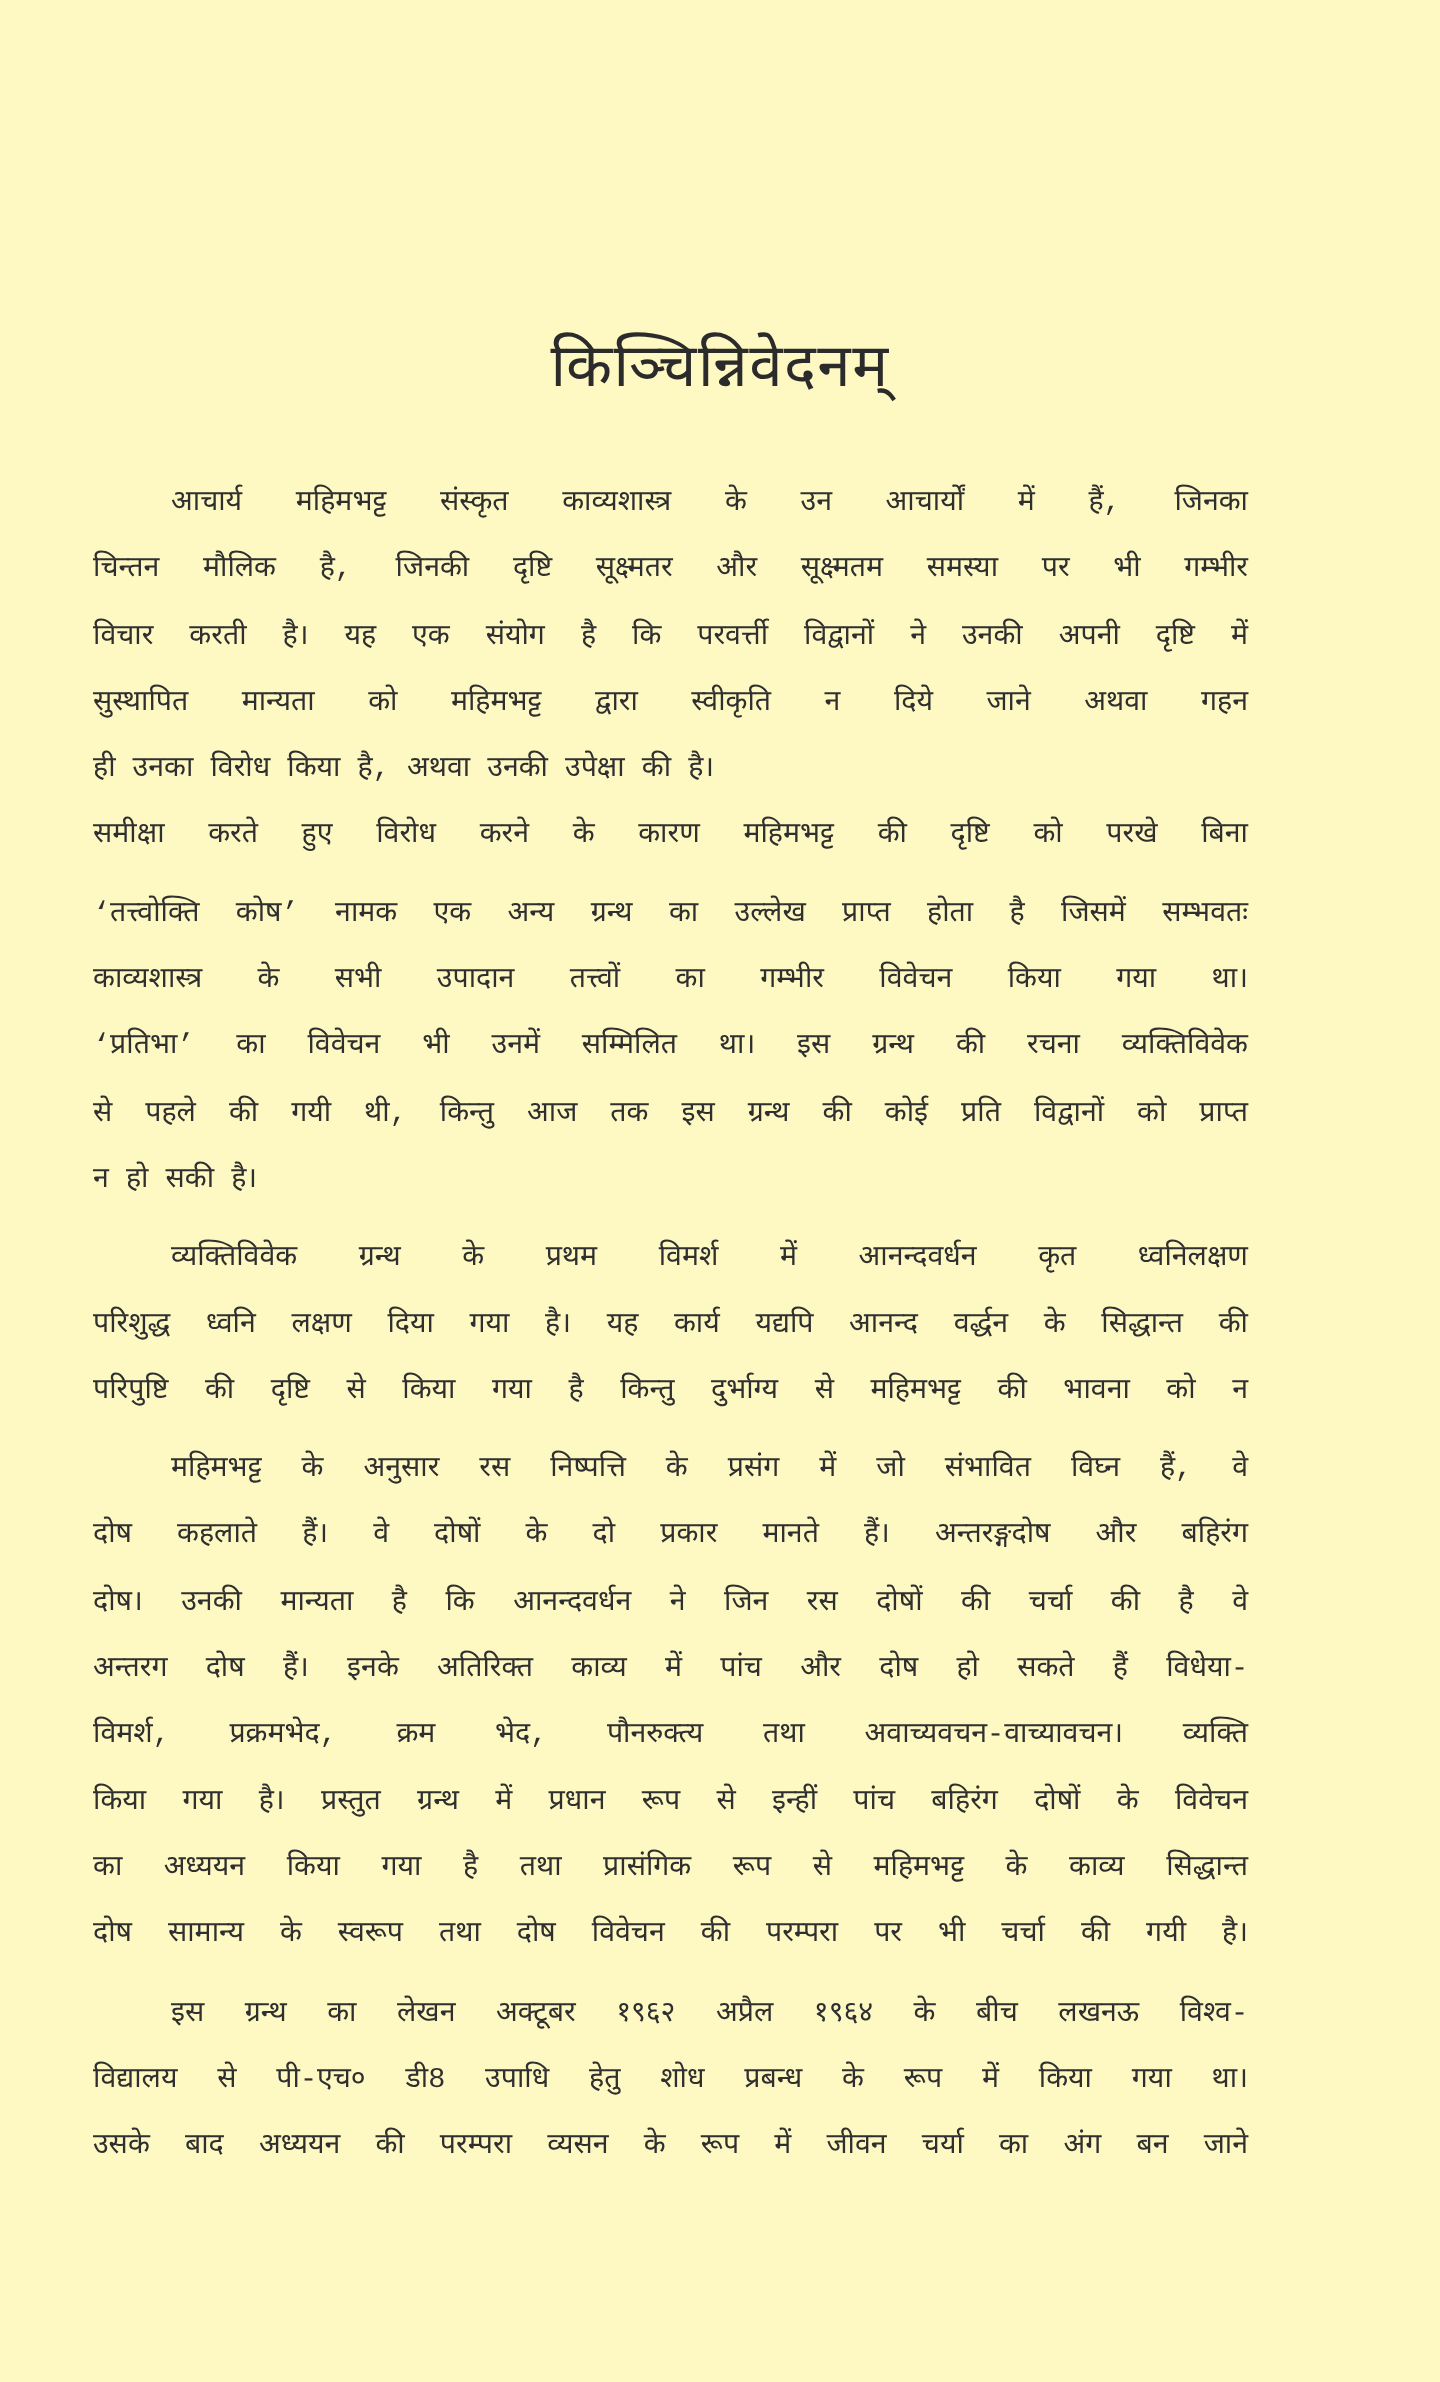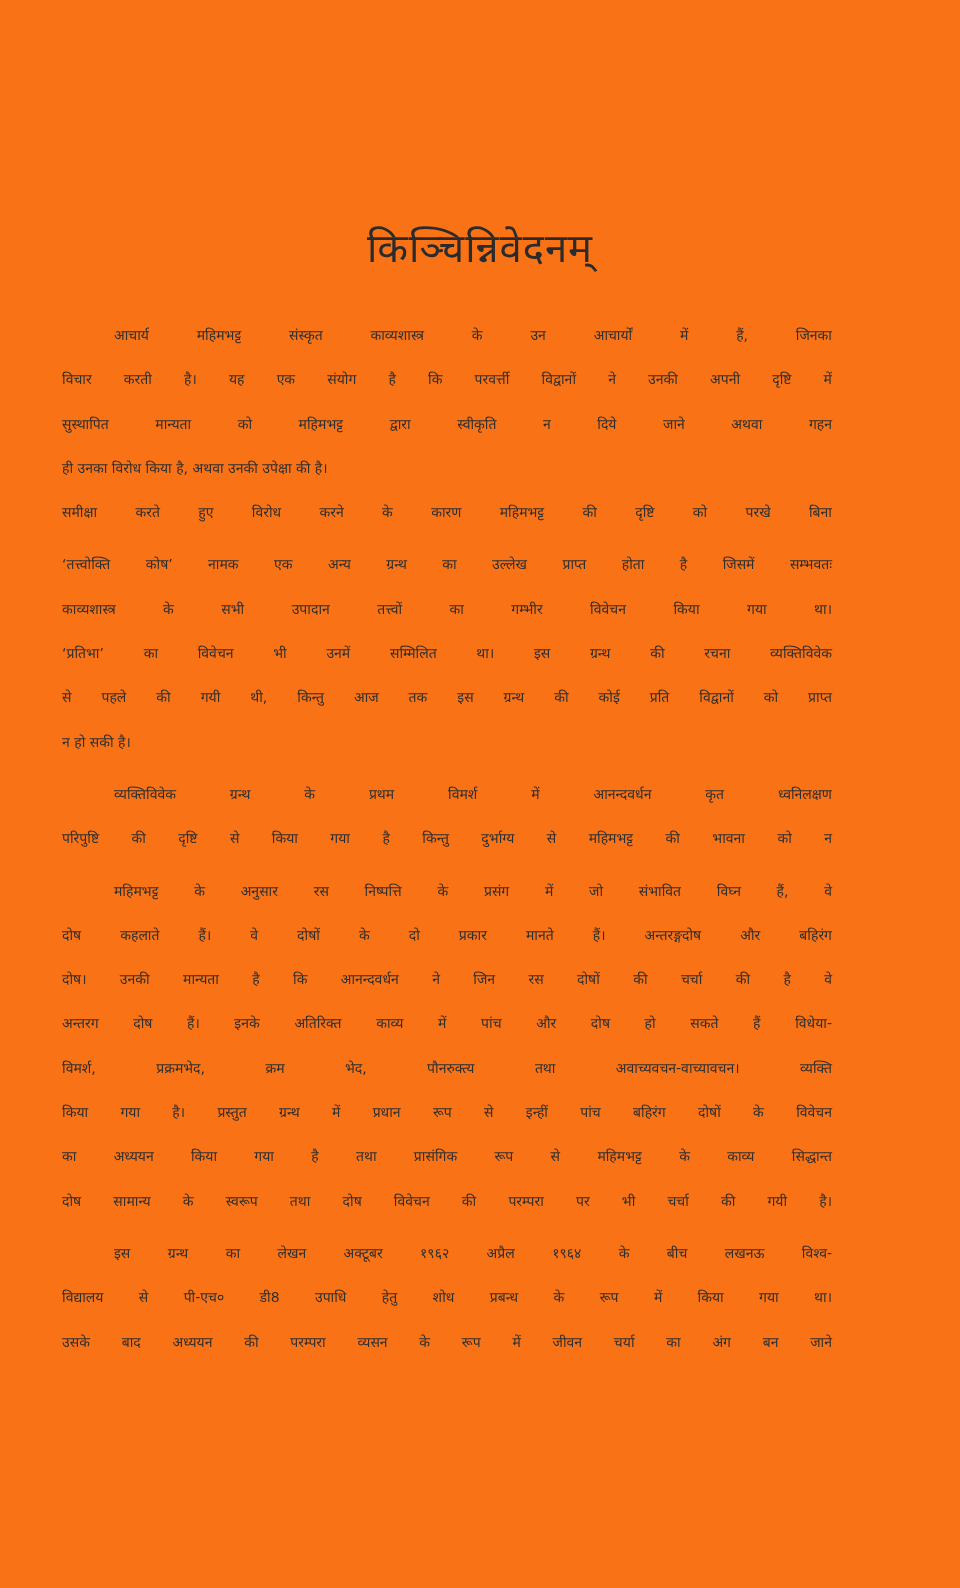--- a/index.html
+++ b/index.html
@@ -7,78 +7,81 @@
     width: 960px; height: 1588px;
     background: #ffffff;
     position: relative;
     overflow: hidden;
     font-family: "DejaVu Sans", sans-serif;
     color: #2a2a2a;
   }
   .page {
     position: absolute;
     left: 0; top: 0; width: 960px; height: 1588px;
-    background: #f97316;
+    background: #fef9c3;
+    font-family: Liberation Mono, monospace;
   }
   .title {
     position: absolute;
     left: 0; right: 0; top: 218px;
     text-align: center;
     font-size: 40px;
     line-height: 60px;
     color: #2b2b2b;
     letter-spacing: 1px;
   }
   .body-text {
     position: absolute;
     left: 62px; width: 770px;
     top: 313px;
   }
   .line {
     display: block;
     height: 44.3px;
     line-height: 44.3px;
-    font-size: 14px;
+    font-size: 19px;
     white-space: nowrap;
     text-align: justify;
     text-align-last: justify;
     color: #2f2f2f;
   }
   .line.indent { padding-left: 52px; }
   .line.last { text-align-last: left; }
   .para-gap { height: 8px; }
 </style>
 </head>
 <body>
 
 <div class="page">
   <div class="title">किञ्चिन्निवेदनम्</div>
 
   <div class="body-text">
 
     <div>
       <span class="line indent">आचार्य महिमभट्ट संस्कृत काव्यशास्त्र के उन आचार्यों में हैं, जिनका</span>
+      <span class="line">चिन्तन मौलिक है, जिनकी दृष्टि सूक्ष्मतर और सूक्ष्मतम समस्या पर भी गम्भीर</span>
       <span class="line">विचार करती है। यह एक संयोग है कि परवर्त्ती विद्वानों ने उनकी अपनी दृष्टि में</span>
       <span class="line">सुस्थापित मान्यता को महिमभट्ट द्वारा स्वीकृति न दिये जाने अथवा गहन</span>
       <span class="line last">ही उनका विरोध किया है, अथवा उनकी उपेक्षा की है।</span>
       <span class="line">समीक्षा करते हुए विरोध करने के कारण महिमभट्ट की दृष्टि को परखे बिना</span>
     </div>
     <div class="para-gap"></div>
 
     <div>
       <span class="line">‘तत्त्वोक्ति कोष’ नामक एक अन्य ग्रन्थ का उल्लेख प्राप्त होता है जिसमें सम्भवतः</span>
       <span class="line">काव्यशास्त्र के सभी उपादान तत्त्वों का गम्भीर विवेचन किया गया था।</span>
       <span class="line">‘प्रतिभा’ का विवेचन भी उनमें सम्मिलित था। इस ग्रन्थ की रचना व्यक्तिविवेक</span>
       <span class="line">से पहले की गयी थी, किन्तु आज तक इस ग्रन्थ की कोई प्रति विद्वानों को प्राप्त</span>
       <span class="line last">न हो सकी है।</span>
     </div>
     <div class="para-gap"></div>
 
     <div>
       <span class="line indent">व्यक्तिविवेक ग्रन्थ के प्रथम विमर्श में आनन्दवर्धन कृत ध्वनिलक्षण</span>
+      <span class="line">परिशुद्ध ध्वनि लक्षण दिया गया है। यह कार्य यद्यपि आनन्द वर्द्धन के सिद्धान्त की</span>
       <span class="line">परिपुष्टि की दृष्टि से किया गया है किन्तु दुर्भाग्य से महिमभट्ट की भावना को न</span>
     </div>
     <div class="para-gap"></div>
 
     <div>
       <span class="line indent">महिमभट्ट के अनुसार रस निष्पत्ति के प्रसंग में जो संभावित विघ्न हैं, वे</span>
       <span class="line">दोष कहलाते हैं। वे दोषों के दो प्रकार मानते हैं। अन्तरङ्गदोष और बहिरंग</span>
       <span class="line">दोष। उनकी मान्यता है कि आनन्दवर्धन ने जिन रस दोषों की चर्चा की है वे</span>
       <span class="line">अन्तरग दोष हैं। इनके अतिरिक्त काव्य में पांच और दोष हो सकते हैं विधेया-</span>
       <span class="line">विमर्श, प्रक्रमभेद, क्रम भेद, पौनरुक्त्य तथा अवाच्यवचन-वाच्यावचन। व्यक्ति</span>

